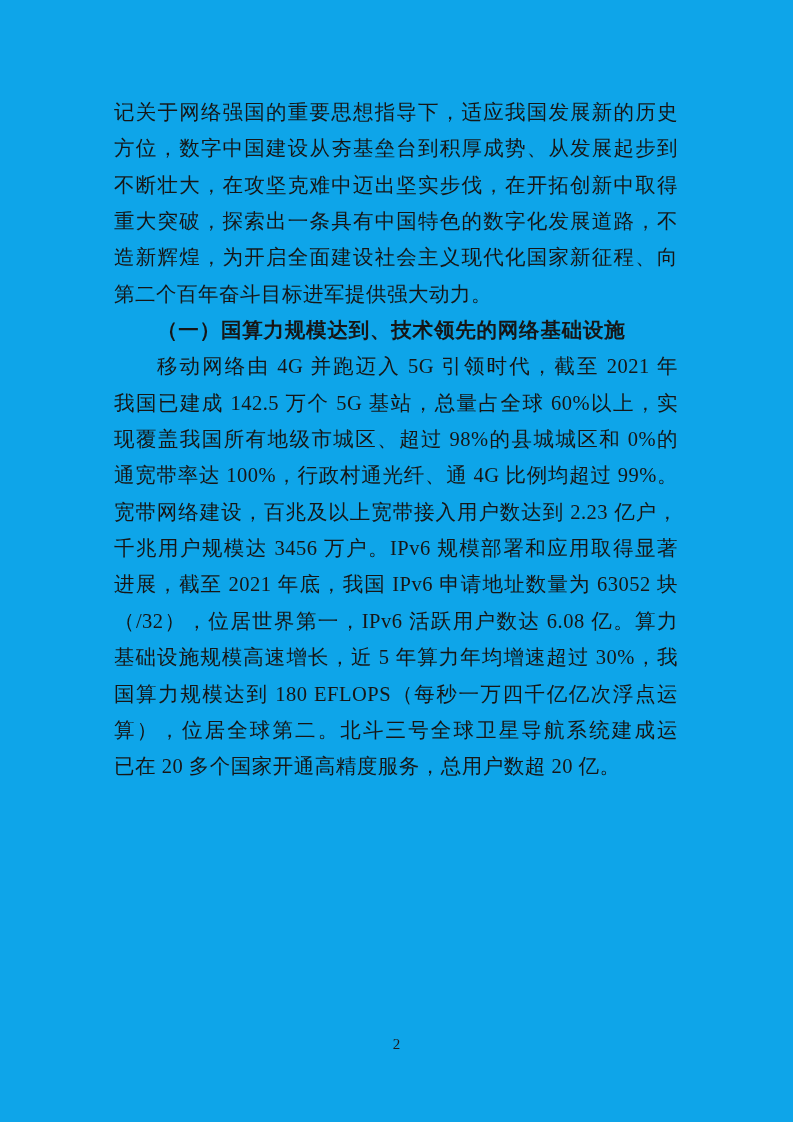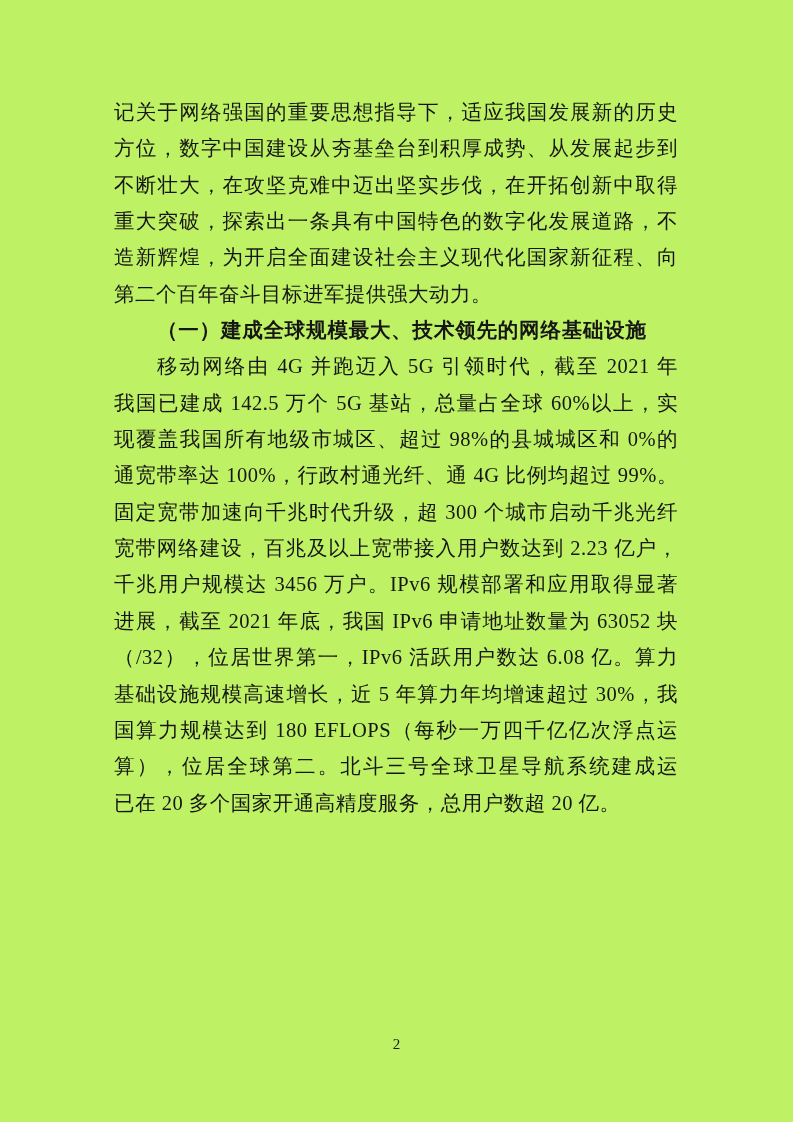--- a/index.html
+++ b/index.html
@@ -4,21 +4,21 @@
 <style>
   html, body {
     margin: 0;
     padding: 0;
     background: #ffffff;
   }
   .page {
     position: relative;
     width: 793px;
     height: 1122px;
-    background: #bef264;
+    background: #0ea5e9;
     overflow: hidden;
     font-family: "Liberation Serif", "DejaVu Serif", serif;
     color: #161616;
   }
   .textblock {
     position: absolute;
     left: 114px;
     top: 94px;
     width: 564px;
   }
@@ -56,26 +56,25 @@
 <body>
 
 <div class="page">
   <div class="textblock" id="doc-body">
       <div class="line stretch">记关于网络强国的重要思想指导下，适应我国发展新的历史</div>
       <div class="line stretch">方位，数字中国建设从夯基垒台到积厚成势、从发展起步到</div>
       <div class="line stretch">不断壮大，在攻坚克难中迈出坚实步伐，在开拓创新中取得</div>
       <div class="line stretch">重大突破，探索出一条具有中国特色的数字化发展道路，不</div>
       <div class="line stretch">造新辉煌，为开启全面建设社会主义现代化国家新征程、向</div>
       <div class="line">第二个百年奋斗目标进军提供强大动力。</div>
-      <div class="line heading indent">（一）建成全球规模最大、技术领先的网络基础设施</div>
+      <div class="line heading indent">（一）国算力规模达到、技术领先的网络基础设施</div>
       <div class="line stretch indent">移动网络由 4G 并跑迈入 5G 引领时代，截至 2021 年底，</div>
       <div class="line stretch">我国已建成 142.5 万个 5G 基站，总量占全球 60%以上，实</div>
       <div class="line stretch">现覆盖我国所有地级市城区、超过 98%的县城城区和 0%的</div>
       <div class="line stretch">通宽带率达 100%，行政村通光纤、通 4G 比例均超过 99%。</div>
-      <div class="line stretch">固定宽带加速向千兆时代升级，超 300 个城市启动千兆光纤</div>
       <div class="line stretch">宽带网络建设，百兆及以上宽带接入用户数达到 2.23 亿户，</div>
       <div class="line stretch">千兆用户规模达 3456 万户。IPv6 规模部署和应用取得显著</div>
       <div class="line stretch">进展，截至 2021 年底，我国 IPv6 申请地址数量为 63052 块</div>
       <div class="line stretch">（/32），位居世界第一，IPv6 活跃用户数达 6.08 亿。算力</div>
       <div class="line stretch">基础设施规模高速增长，近 5 年算力年均增速超过 30%，我</div>
       <div class="line stretch">国算力规模达到 180 EFLOPS（每秒一万四千亿亿次浮点运</div>
       <div class="line stretch">算），位居全球第二。北斗三号全球卫星导航系统建成运行，</div>
       <div class="line">已在 20 多个国家开通高精度服务，总用户数超 20 亿。</div>
     </div>
   <div class="pagenum">2</div>

